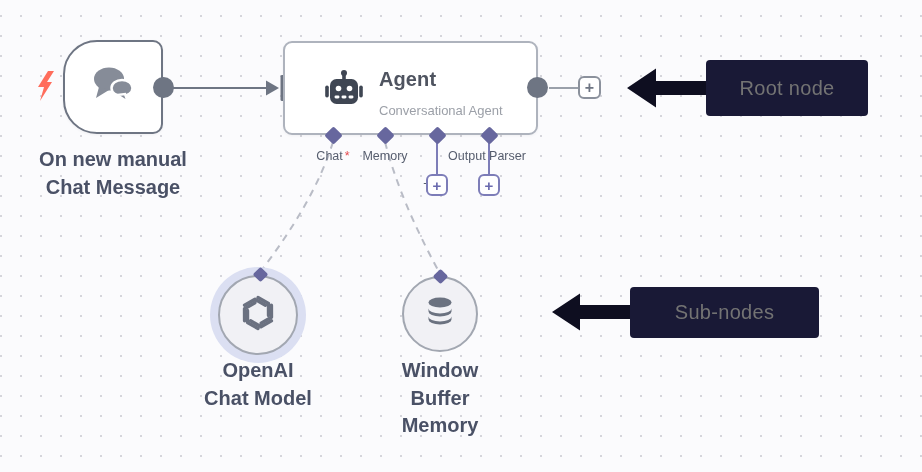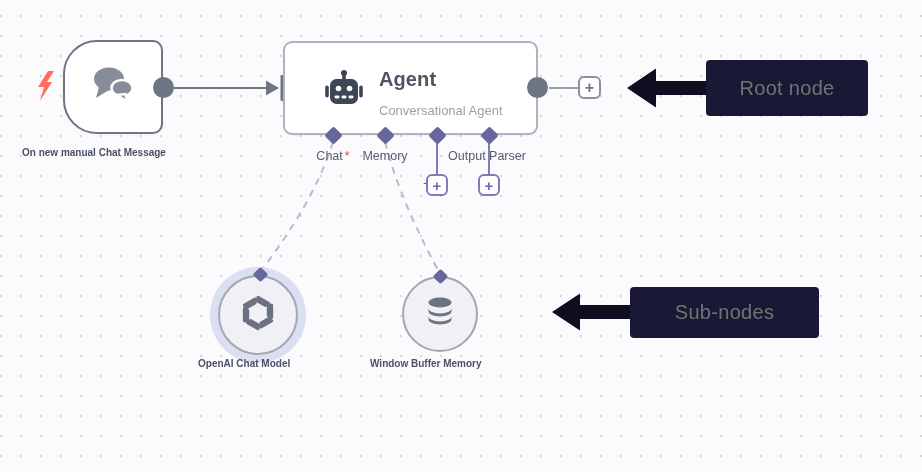--- a/index.html
+++ b/index.html
@@ -72,22 +72,22 @@
   .plus-purple {
     width: 22px; height: 22px;
     border: 2px solid #7d7db8; border-radius: 6px;
     color: #6a6aae; font-size: 15px;
   }
   .plus-tool { left: 426px; top: 174px; }
   .plus-parser { left: 478px; top: 174px; }
 
   
   .node-label {
-    position: absolute; z-index: 2; text-align: left;
-    font-size: 10px; font-weight: 700; color: #4a5166; line-height: 1.38;
+    position: absolute; z-index: 2; text-align: center;
+    font-size: 20px; font-weight: 700; color: #4a5166; line-height: 1.38;
   }
   .trigger-label { left: 22px; top: 146px; width: 182px; }
   .openai-label  { left: 198px; top: 357px; width: 120px; }
   .memory-label  { left: 370px; top: 357px; width: 140px; }
 
   .port-label {
     position: absolute; z-index: 2; top: 149px; text-align: center;
     font-size: 12.5px; font-weight: 500; color: #565d6e; white-space: nowrap;
   }
   .port-label .req { color: #e5484d; margin-left: 2px; }

